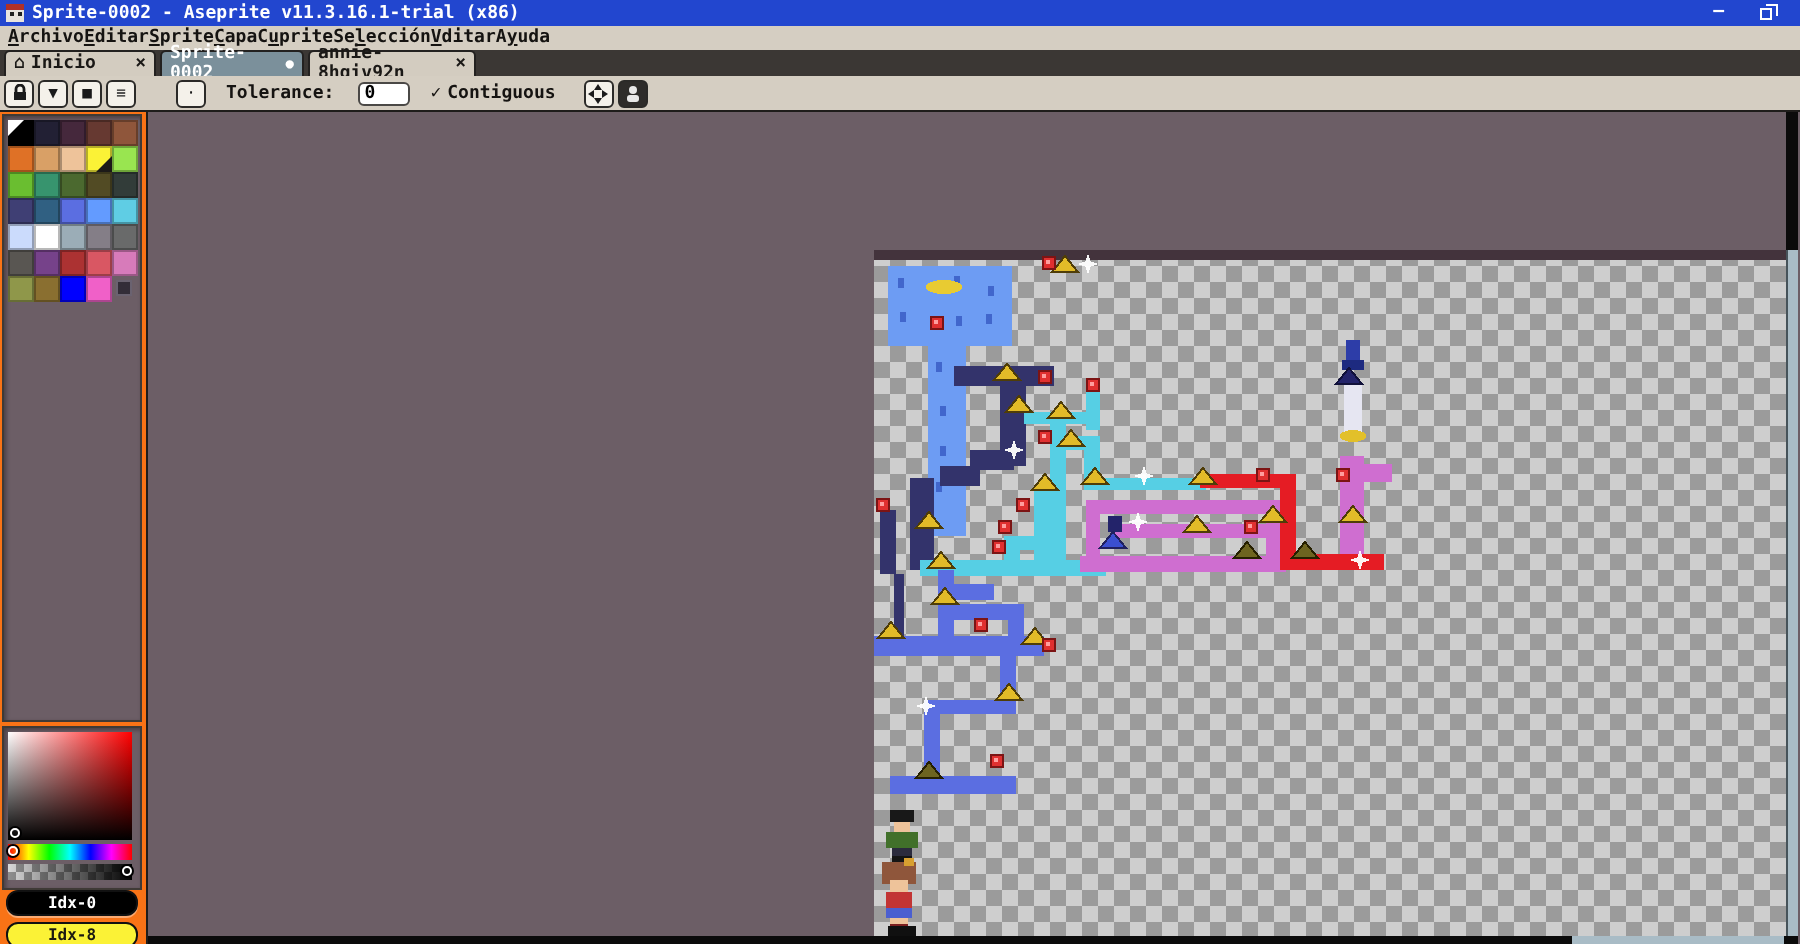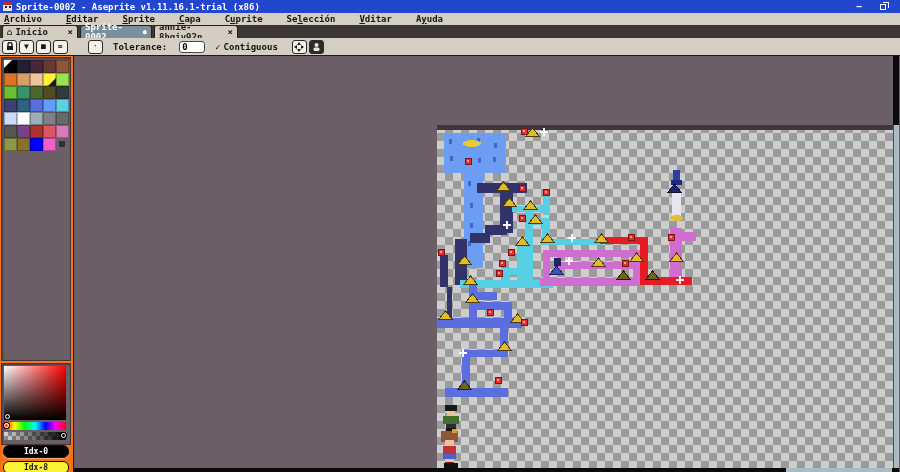--- a/index.html
+++ b/index.html
@@ -10,21 +10,21 @@
   .titlebar{position:absolute;left:0;top:0;width:900px;height:13px;background:#2246cf;color:#fff;
     display:flex;align-items:center;gap:4px;padding-left:3px;font-size:9px;font-weight:bold;}
   .title-text{white-space:nowrap;}
   .wctrls{margin-left:auto;display:flex;gap:18px;margin-right:14px;align-items:center;}
   .wbtn{color:#fff;font-size:9px;line-height:9px;cursor:default;}
   .restore-box{display:inline-block;width:6px;height:6px;border:1px solid #fff;position:relative;}
   .restore-box::after{content:"";position:absolute;left:2px;top:-3px;width:5px;height:5px;border:1px solid #fff;border-bottom:none;border-left:none;}
 
   
   .menubar{position:absolute;left:0;top:13px;width:900px;height:12px;background:#d5cec2;color:#151311;
-    display:flex;align-items:center;gap:24px;padding-left:4px;font-size:9px;font-weight:bold;}
+    display:flex;align-items:center;gap:0;padding-left:4px;font-size:9px;font-weight:bold;}
   .menu-item{white-space:nowrap;cursor:default;}
   .accel{text-decoration:underline;}
 
   
   .tabbar{position:absolute;left:0;top:25px;width:900px;height:13px;background:#3b3734;display:flex;align-items:flex-end;padding-left:2px;}
   .tab{height:13px;display:flex;align-items:center;gap:3px;border:1px solid #232120;border-bottom:none;
     border-radius:3px 3px 0 0;padding:0 4px;font-size:9px;font-weight:bold;margin-right:2px;}
   .tab.inactive{background:#d3ccc0;color:#1a1816;}
   .tab.active{background:#7b909b;color:#fff;}
   .tab .x{margin-left:auto;font-size:9px;line-height:9px;}
@@ -79,21 +79,21 @@
 
 <div id="app">
 
   <div class="titlebar">
     <svg width="9" height="9">
       <rect width="9" height="9" fill="#e8e4de"></rect>
         <rect width="9" height="3" fill="#b03028"></rect>
       <rect x="2" y="4" width="2" height="2" fill="#222"></rect>
         <rect x="6" y="4" width="2" height="2" fill="#222"></rect>
     </svg>
-    <span class="title-text">Sprite-0002 - Aseprite v1.11.16.1-trial (x86)</span>
+    <span class="title-text">Sprite-0002 - Aseprite v11.3.16.1-trial (x86)</span>
     <span class="wctrls">
       <span class="wbtn">–</span>
       <span class="restore-box"></span>
     </span>
   </div>
 
   <div class="menubar">
       <span class="menu-item"><span></span><span class="accel">A</span><span>rchivo</span></span>
       <span class="menu-item"><span></span><span class="accel">E</span><span>ditar</span></span>
       <span class="menu-item"><span></span><span class="accel">S</span><span>prite</span></span>

